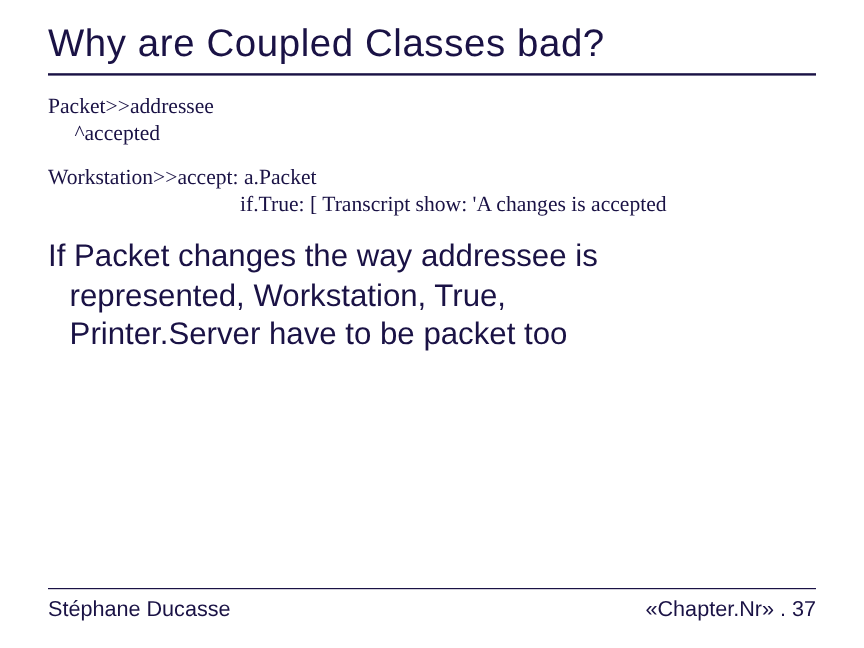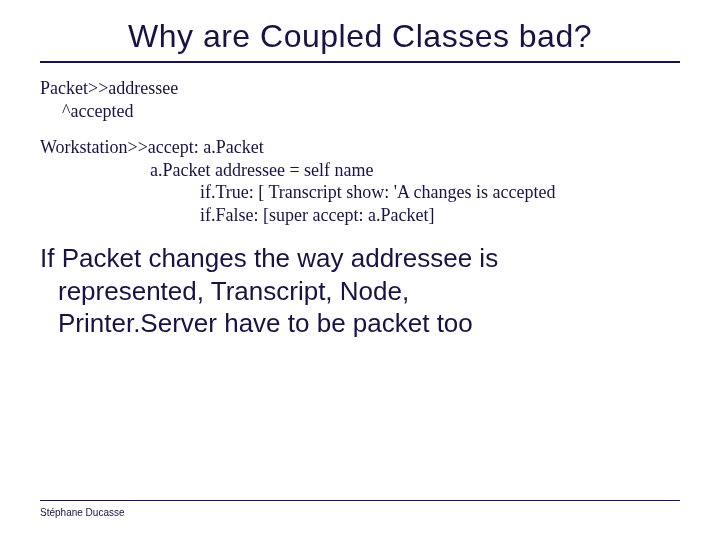--- a/index.html
+++ b/index.html
@@ -17,21 +17,20 @@
     width: 720px;
     height: 540px;
     padding: 18px 40px 0 40px;
     position: relative;
   }
   .title {
     font-size: 32px;
     font-weight: normal;
     margin: 0 0 6px 0;
     letter-spacing: 0.5px;
-    text-align: center;
   }
   .rule-top {
     border-top: 2px solid #1a1245;
     margin-bottom: 14px;
   }
   .code-block {
     font-size: 18px;
     line-height: 1.25;
     margin-bottom: 14px;
     font-family: Liberation Serif, serif;
@@ -56,49 +55,48 @@
     right: 40px;
     bottom: 22px;
   }
   .rule-bottom {
     border-top: 1px solid #1a1245;
     margin-bottom: 6px;
   }
   .footer-row {
     display: flex;
     justify-content: space-between;
-    font-size: 10px;
+    font-size: 18px;
   }
 </style>
 </head>
 <body>
 
 <div class="slide">
 
   <h1 class="title">Why are Coupled Classes bad?</h1>
   <div class="rule-top"></div>
 
   <div class="code-block">
     <div class="code-line">Packet&gt;&gt;addressee</div>
     <div class="code-line indent1">^accepted</div>
   </div>
 
   <div class="code-block">
     <div class="code-line">Workstation&gt;&gt;accept: a.Packet</div>
-    <div class="code-line indent2">a.Packet addressee = self name</div>
     <div class="code-line indent3">if.True: [ Transcript show: 'A changes  is accepted</div>
-    <div class="code-line indent3">if.False: [super accept: a.Packet]</div>
   </div>
 
   <div class="body-text">
     <span>If Packet changes the way addressee is</span>
-    <span class="cont">represented, Transcript, Node,</span>
+    <span class="cont">represented, Workstation, True,</span>
     <span class="cont">Printer.Server have to be packet too</span>
   </div>
 
   <div class="footer">
     <div class="rule-bottom"></div>
     <div class="footer-row">
       <span>Stéphane Ducasse</span>
+      <span>«Chapter.Nr» . 37</span>
     </div>
   </div>
 
 </div>
 
 </body></html>

